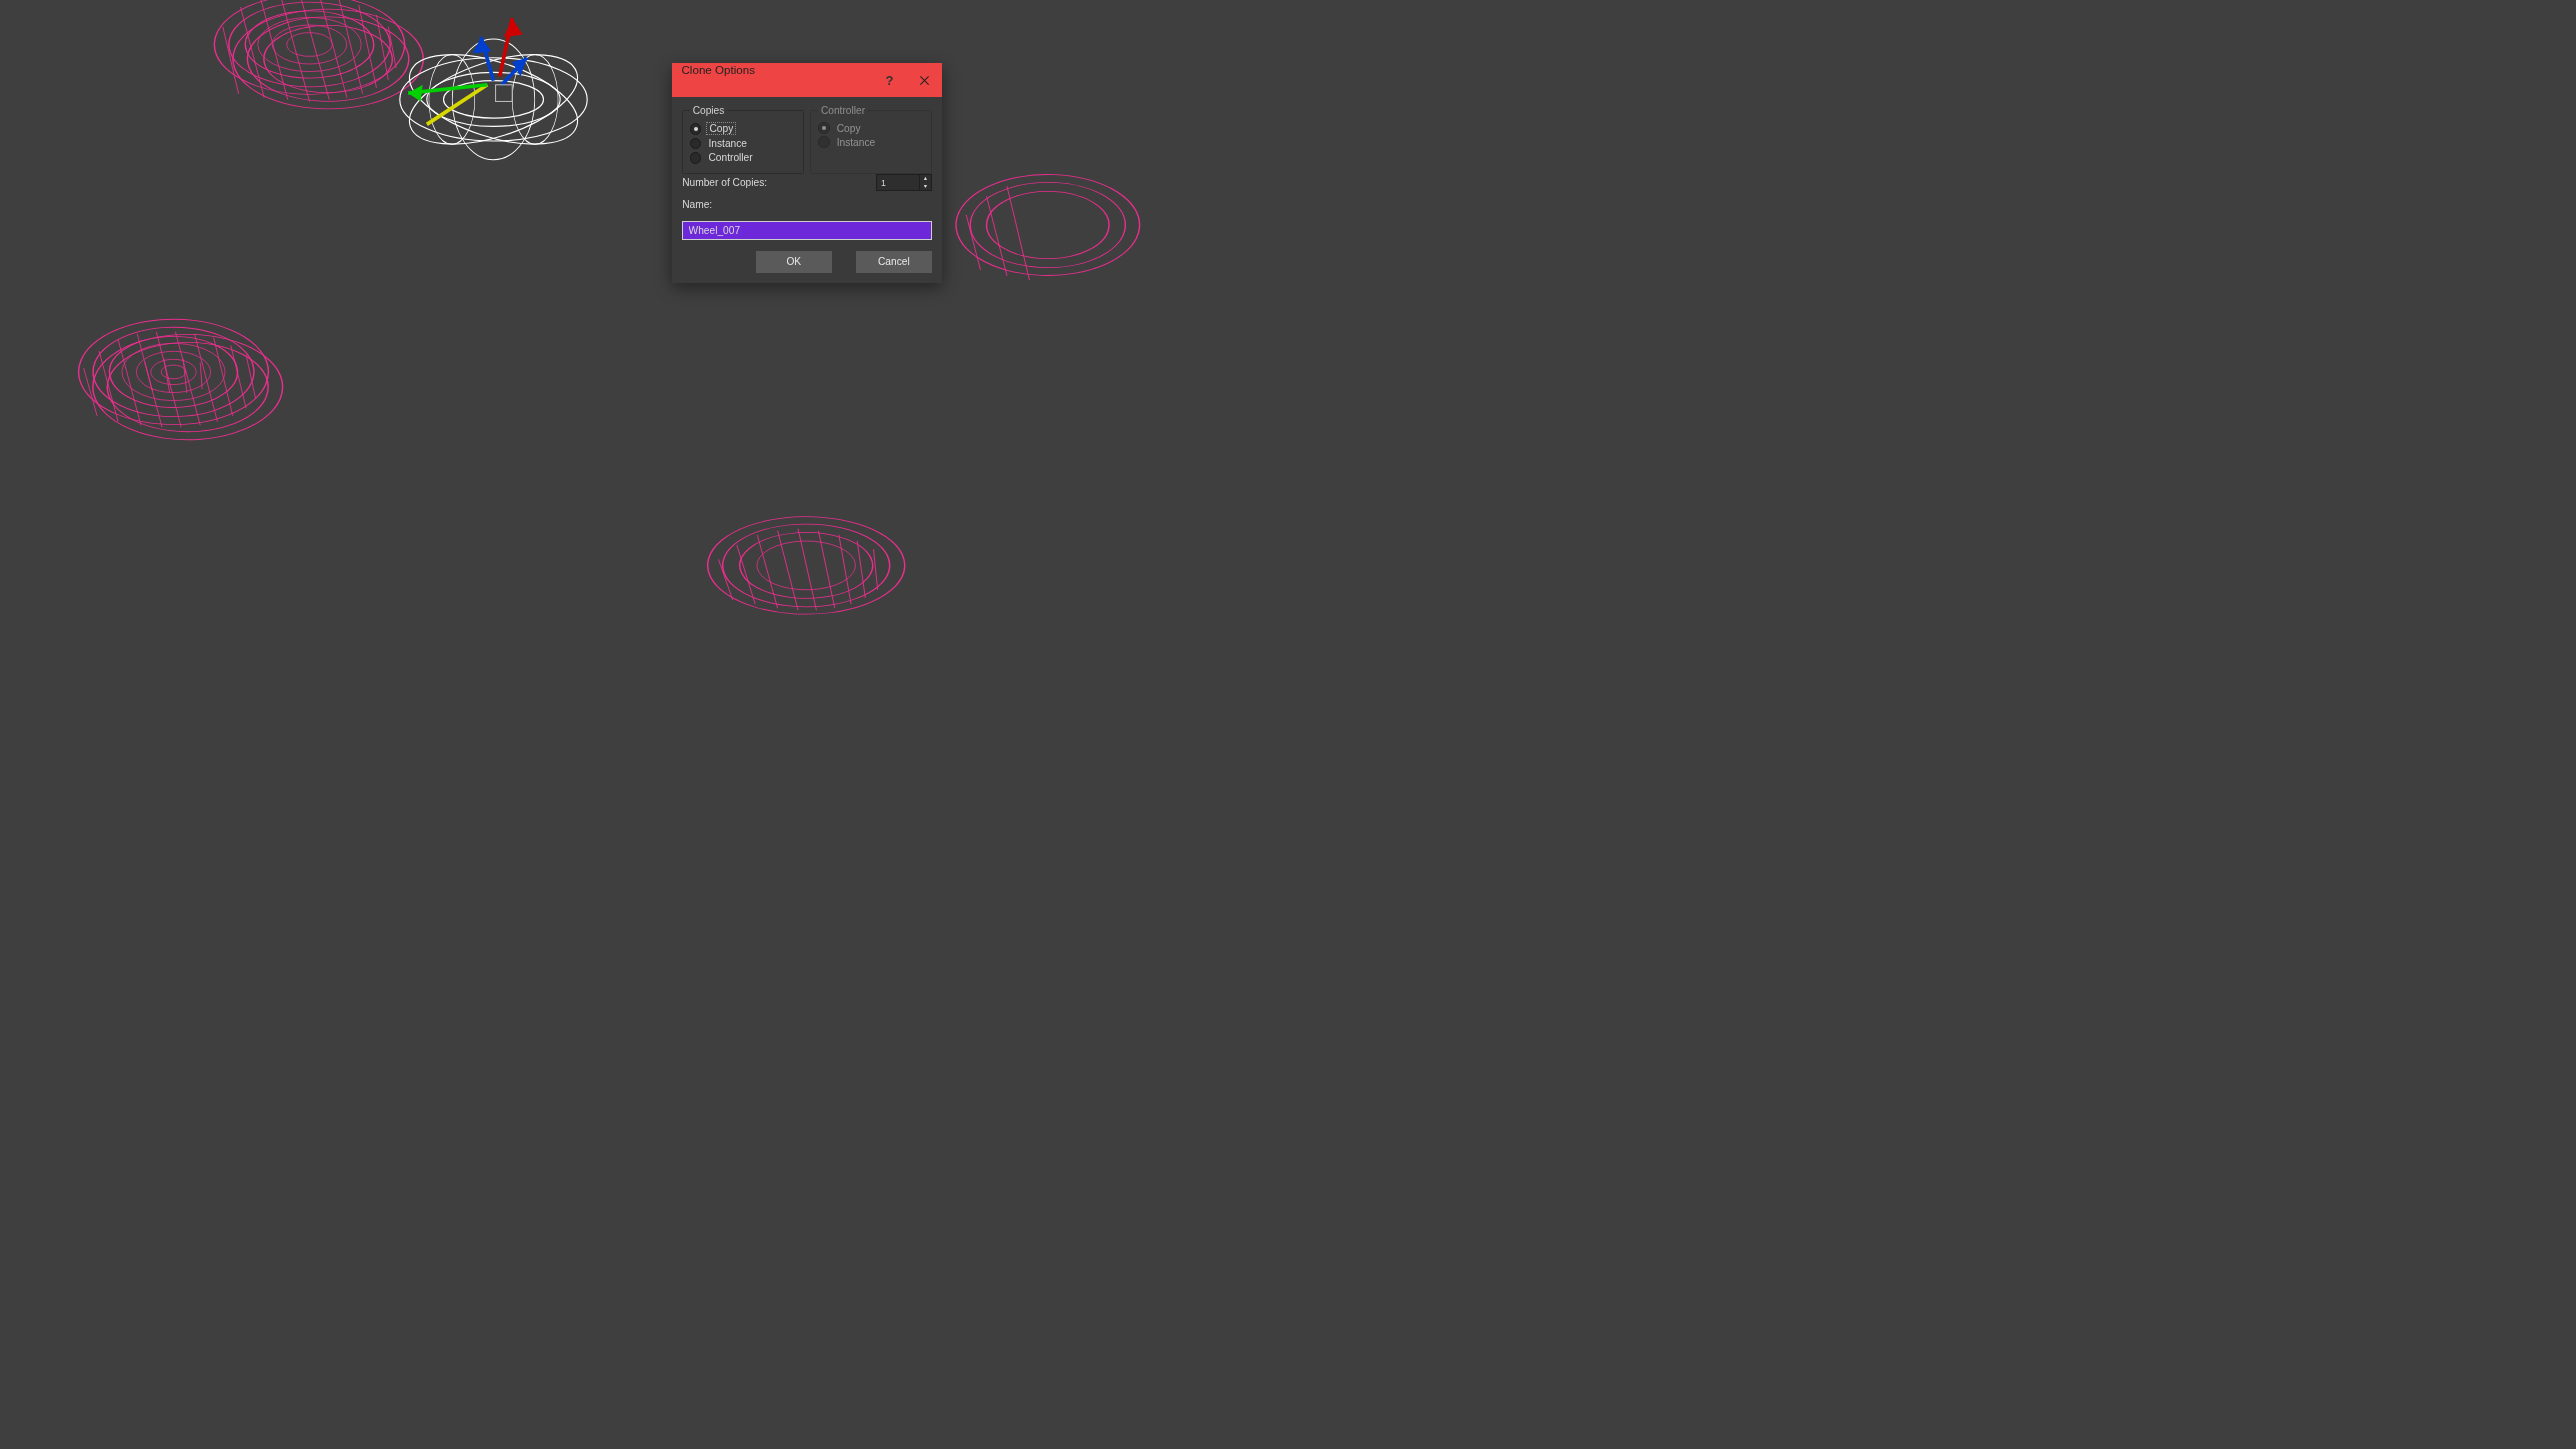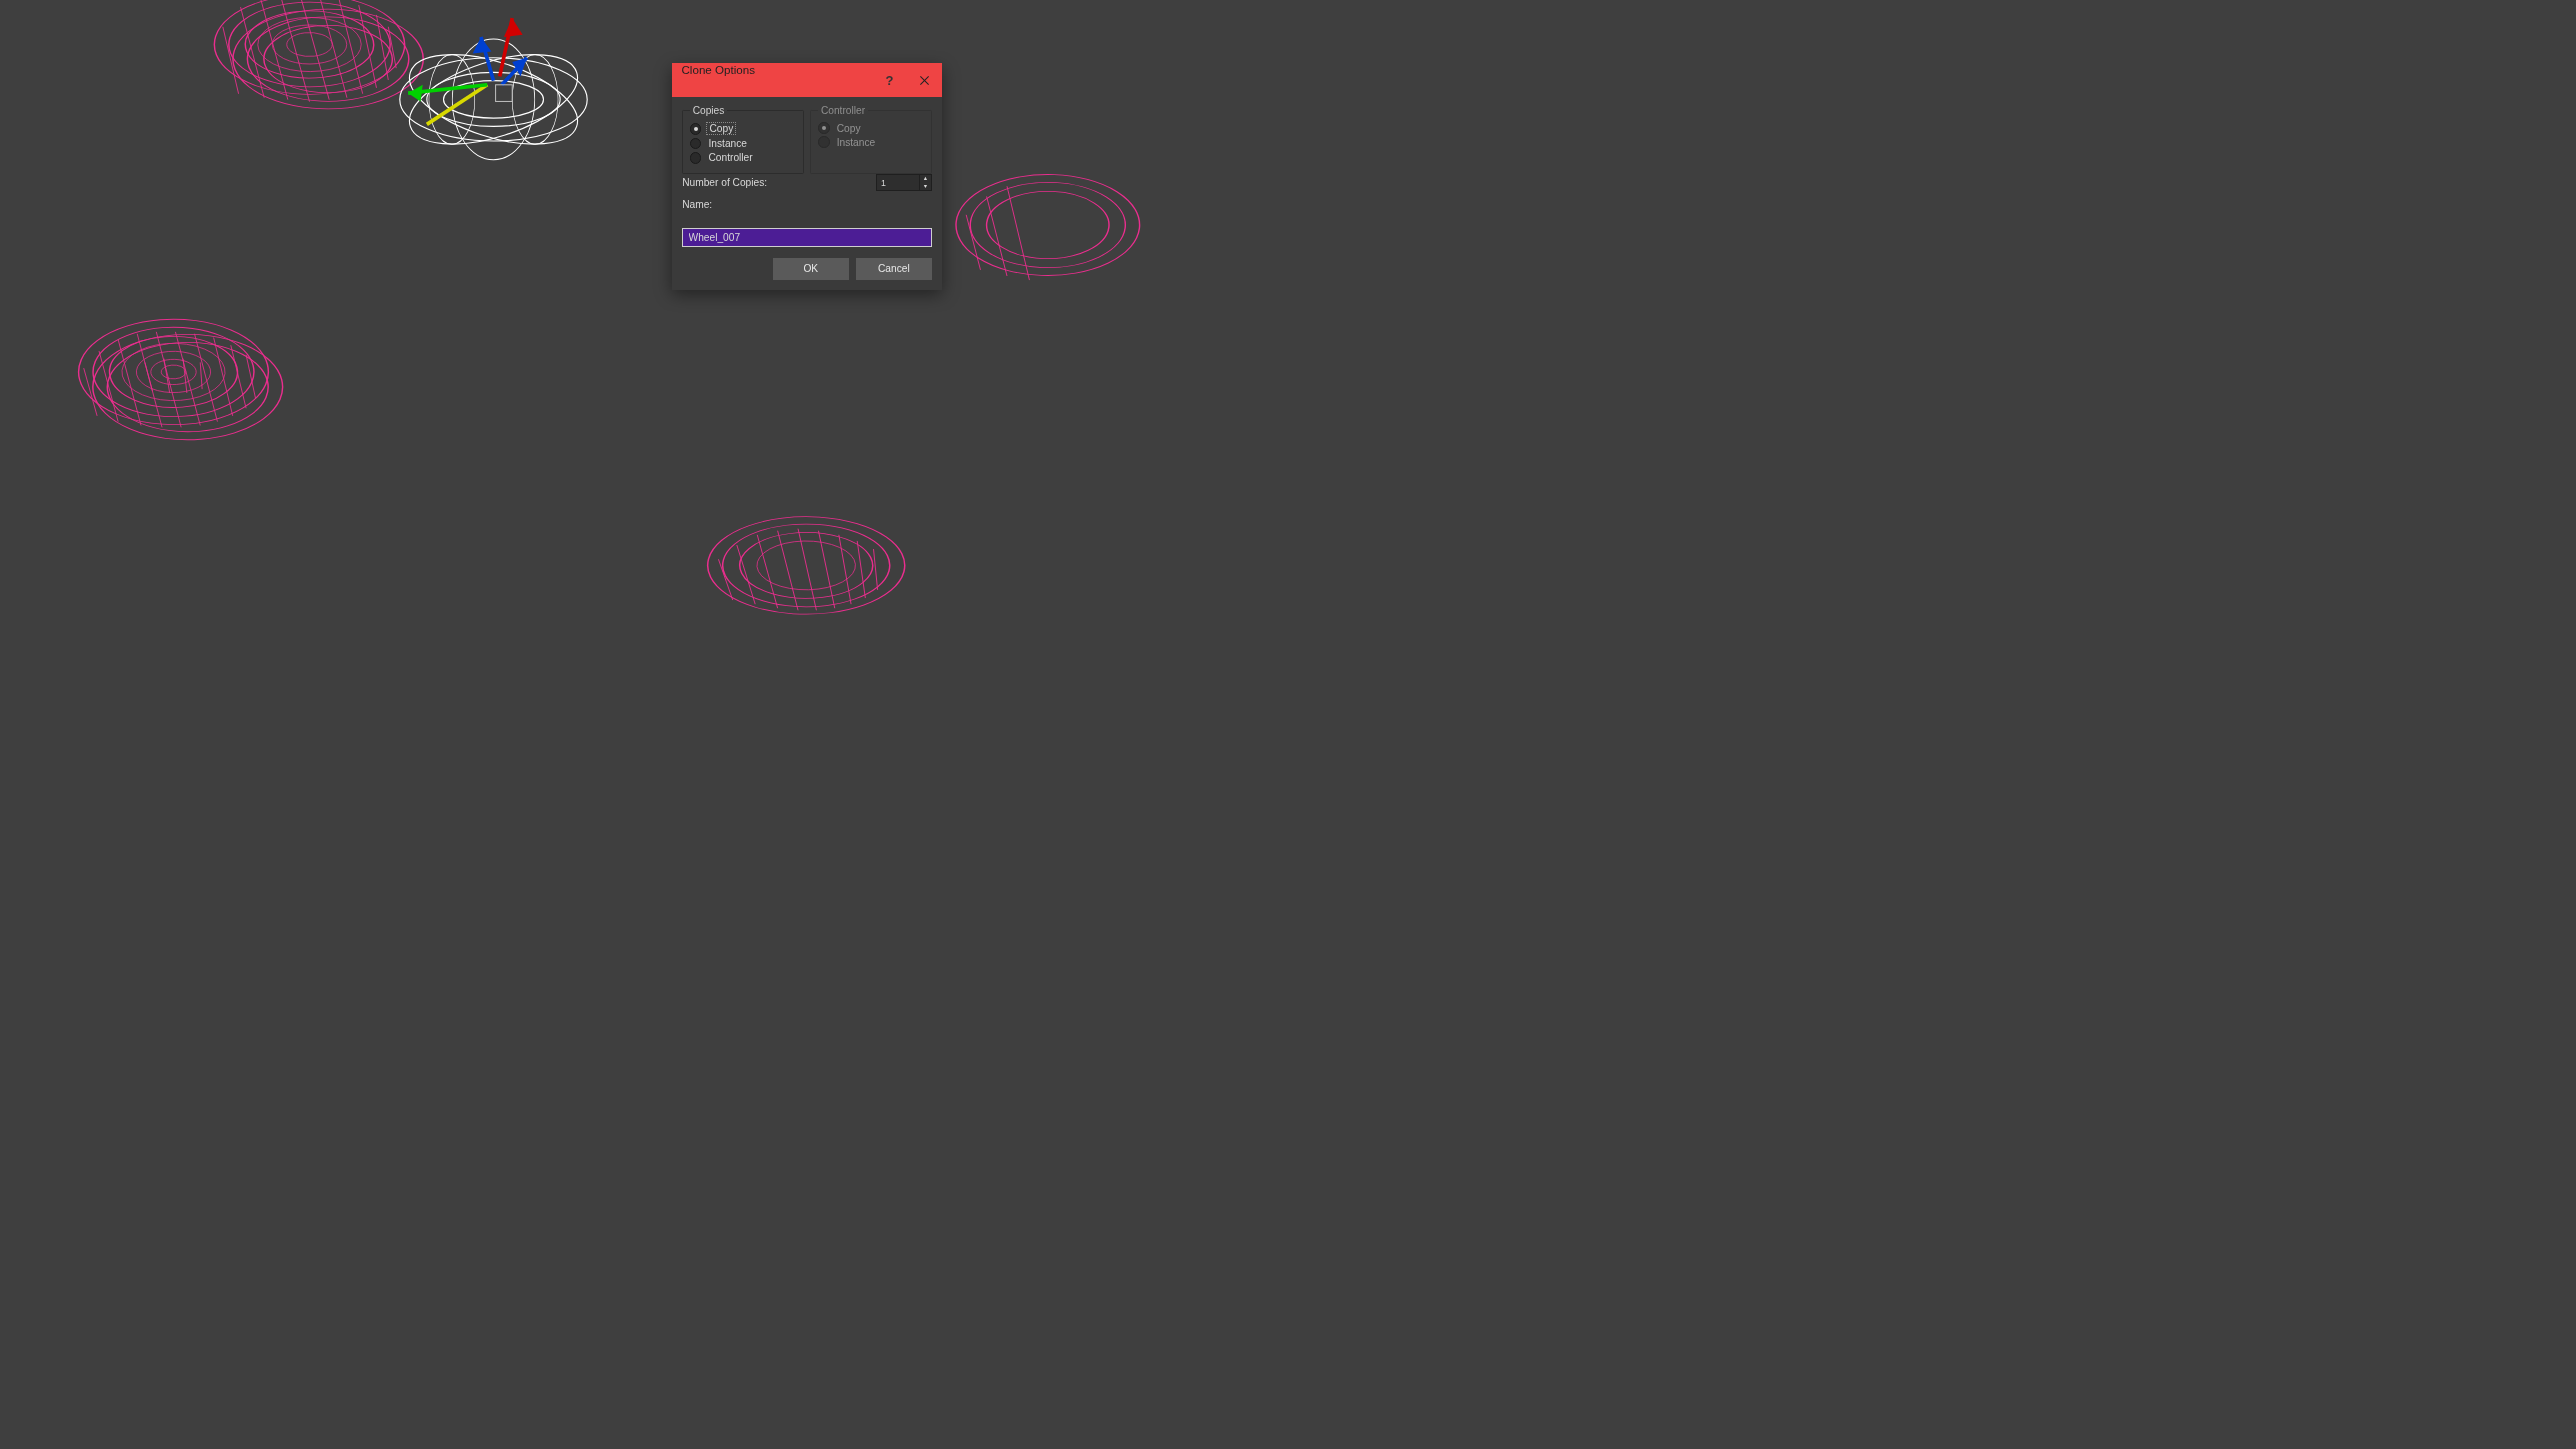--- a/index.html
+++ b/index.html
@@ -103,31 +103,31 @@
     display:flex;flex-direction:column;height:100%;
     border-left:0.7px solid #1f1f1f;width:11px;
   }
   .spin-btns div{
     flex:1;display:flex;align-items:center;justify-content:center;
     font-size:5.4px;line-height:1;cursor:pointer;
   }
 
   .name-row{margin-top:7.5px}
   .text-input{
-    margin-top:18px;
+    margin-top:11px;
     width:100%;box-sizing:border-box;
     height:19px;
-    background:#4c1d95;
+    background:#6d28d9;
     border:0.7px solid #cfcfcf;
     color:#d8d8d8;font-size:10.2px;
     padding:0 5.4px;font-family:inherit;
   }
 
   .buttons{
-    display:flex;gap:7px;justify-content:flex-end;
+    display:flex;gap:24px;justify-content:flex-end;
     margin-top:11px;
   }
   .btn{
     width:76px;height:22px;
     background:#5a5a5a;
     color:#e8e8e8;font-size:10.2px;
     display:flex;align-items:center;justify-content:center;
     cursor:pointer;border:none;
   }
 </style>

